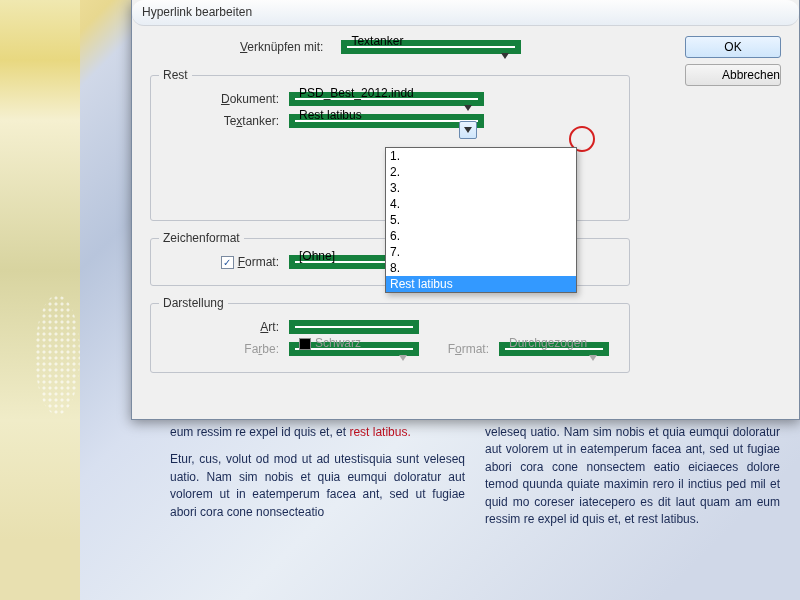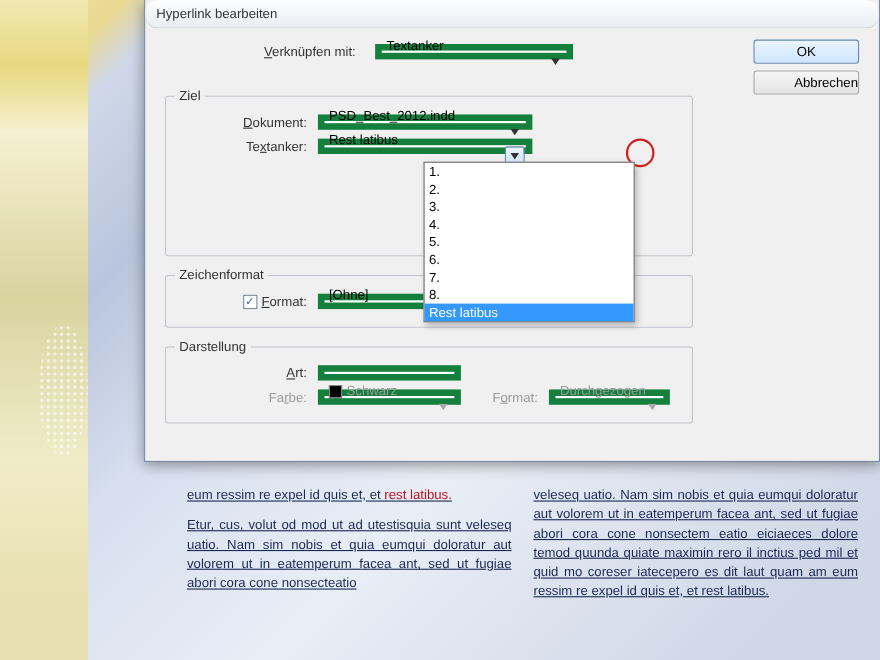--- a/index.html
+++ b/index.html
@@ -21,21 +21,21 @@
   .btn { width: 96px; height: 22px; border: 1px solid #6a8ab0; border-radius: 3px; background: linear-gradient(#eaf4ff,#cfe6fb); margin-bottom: 6px; cursor: pointer; }
   .btn.cancel { background: linear-gradient(#f6f6f6,#e4e4e4); border-color:#a8a8a8;text-align:right; }
   .red-circle { position: absolute; left: 437px; top: 126px; width: 26px; height: 26px; border: 2px solid #d62020; border-radius: 50%; pointer-events: none; }
   .dropdown-list { position: absolute; left: 253px; top: 147px; width: 192px; background: #fff; border: 1px solid #666; box-shadow: 2px 3px 6px rgba(0,0,0,0.25); z-index: 5; }
   .dropdown-list div { padding: 1px 4px; height: 16px; line-height: 15px; cursor: pointer; }
   .dropdown-list .sel { background: #3399ff; color: #fff; }
   .checkbox { display: inline-flex; align-items: center; gap: 4px; }
   .checkbox .box { width: 13px; height: 13px; border: 1px solid #7a8aa0; background: #fff; display:flex; align-items:center; justify-content:center; font-size:10px; color:#2a5aa0; }
   .disabled { color: #9a9a9a; }
   .swatch { display:inline-block; width:12px; height:12px; background:#000; border:1px solid #888; margin-right:4px; vertical-align:middle;}
-  .textcols { position: absolute; left: 170px; top: 442px; width: 610px; display: flex; gap: 20px; color: #1a2a55; line-height: 1.45; font-family: "Constantia", Georgia, serif; font-size: 13px; text-align: justify; text-decoration: underline; }
+  .textcols { position: absolute; left: 170px; top: 424px; width: 610px; display: flex; gap: 20px; color: #1a2a55; line-height: 1.45; font-family: "Constantia", Georgia, serif; font-size: 13px; text-align: justify; }
   .textcols .col { flex: 1; }
   .redtext { color: #c01020; }
   .format-combo-arrow { width: 18px; height: 20px; background: linear-gradient(#eaf4ff,#cfe6fb); border:1px solid #6a8ab0; border-radius:2px; display:inline-flex; align-items:center; justify-content:center; }
   .orange-tab { position:absolute; right:0; top:280px; width:7px; height:18px; background:#f5a030; }
 </style>
 </head>
 <body>
 
 <div class="bg"></div>
 <div class="bg-yellow"></div>
@@ -54,34 +54,34 @@
 
 <div class="dialog">
   <div class="titlebar">Hyperlink bearbeiten</div>
 
   <div class="btns">
     <button class="btn">OK</button>
     <button class="btn cancel">Abbrechen</button>
   </div>
 
   <div class="dialog-body">
-    <div class="row" style="margin-left:90px;margin-bottom:26px;">
+    <div class="row" style="margin-left:90px;margin-bottom:14px;">
       <span class="lbl" style="width:auto;margin-right:8px;"><span style="text-decoration:underline">V</span><span>erknüpfen mit:</span></span>
       <div class="combo" style="width:180px">
         <span>Textanker</span>
         <span class="arrow">
             <svg viewBox="0 0 8 6">
               <path d="M0 0 L8 0 L4 6 Z" fill="#333"></path>
             </svg>
           </span>
       </div>
     </div>
 
     <fieldset style="width:480px">
-      <legend>Ziel</legend>
+      <legend>Rest</legend>
       <div class="row">
         <span class="lbl"><span style="text-decoration:underline">D</span>okument:</span>
         <div class="combo" style="width:195px">
           <span>PSD_Best_2012.indd</span>
           <span class="arrow">
               <svg viewBox="0 0 8 6">
                 <path d="M0 0 L8 0 L4 6 Z" fill="#333"></path>
               </svg>
             </span>
         </div>

